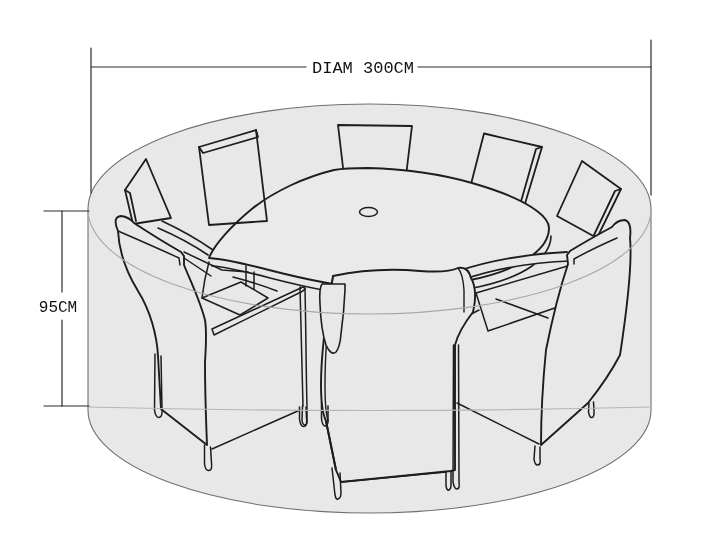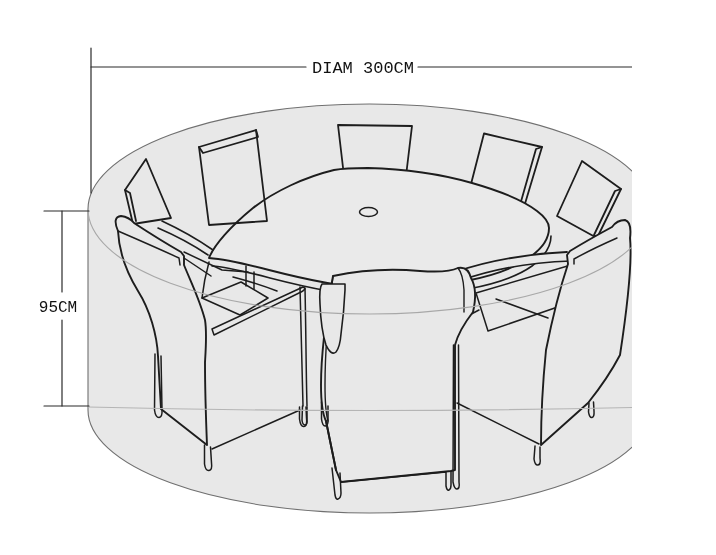--- a/index.html
+++ b/index.html
@@ -1,16 +1,16 @@
 <!DOCTYPE html>
 <html><head>
 <meta charset="utf-8">
 <style>
   html,body{margin:0;padding:0;background:#ffffff;}
-  .wrap{width:632px;height:555px;position:relative;overflow:hidden;background:#fff;}
+  .wrap{width:716px;height:555px;position:relative;overflow:hidden;background:#fff;}
   svg{display:block;}
   text{font-family:"Liberation Mono", monospace;fill:#111;}
 </style>
 </head>
 <body>
 <div class="wrap">
 <svg width="716" height="555" viewBox="0 0 716 555" fill="none" stroke-linecap="round" stroke-linejoin="round">
 
 <path d="M 88 209 A 281.5 105 0 0 1 651 209 L 651 410 A 281.5 103 0 0 1 88 410 Z" fill="#e8e8e8" stroke="#707070" stroke-width="1.1"></path>
 

